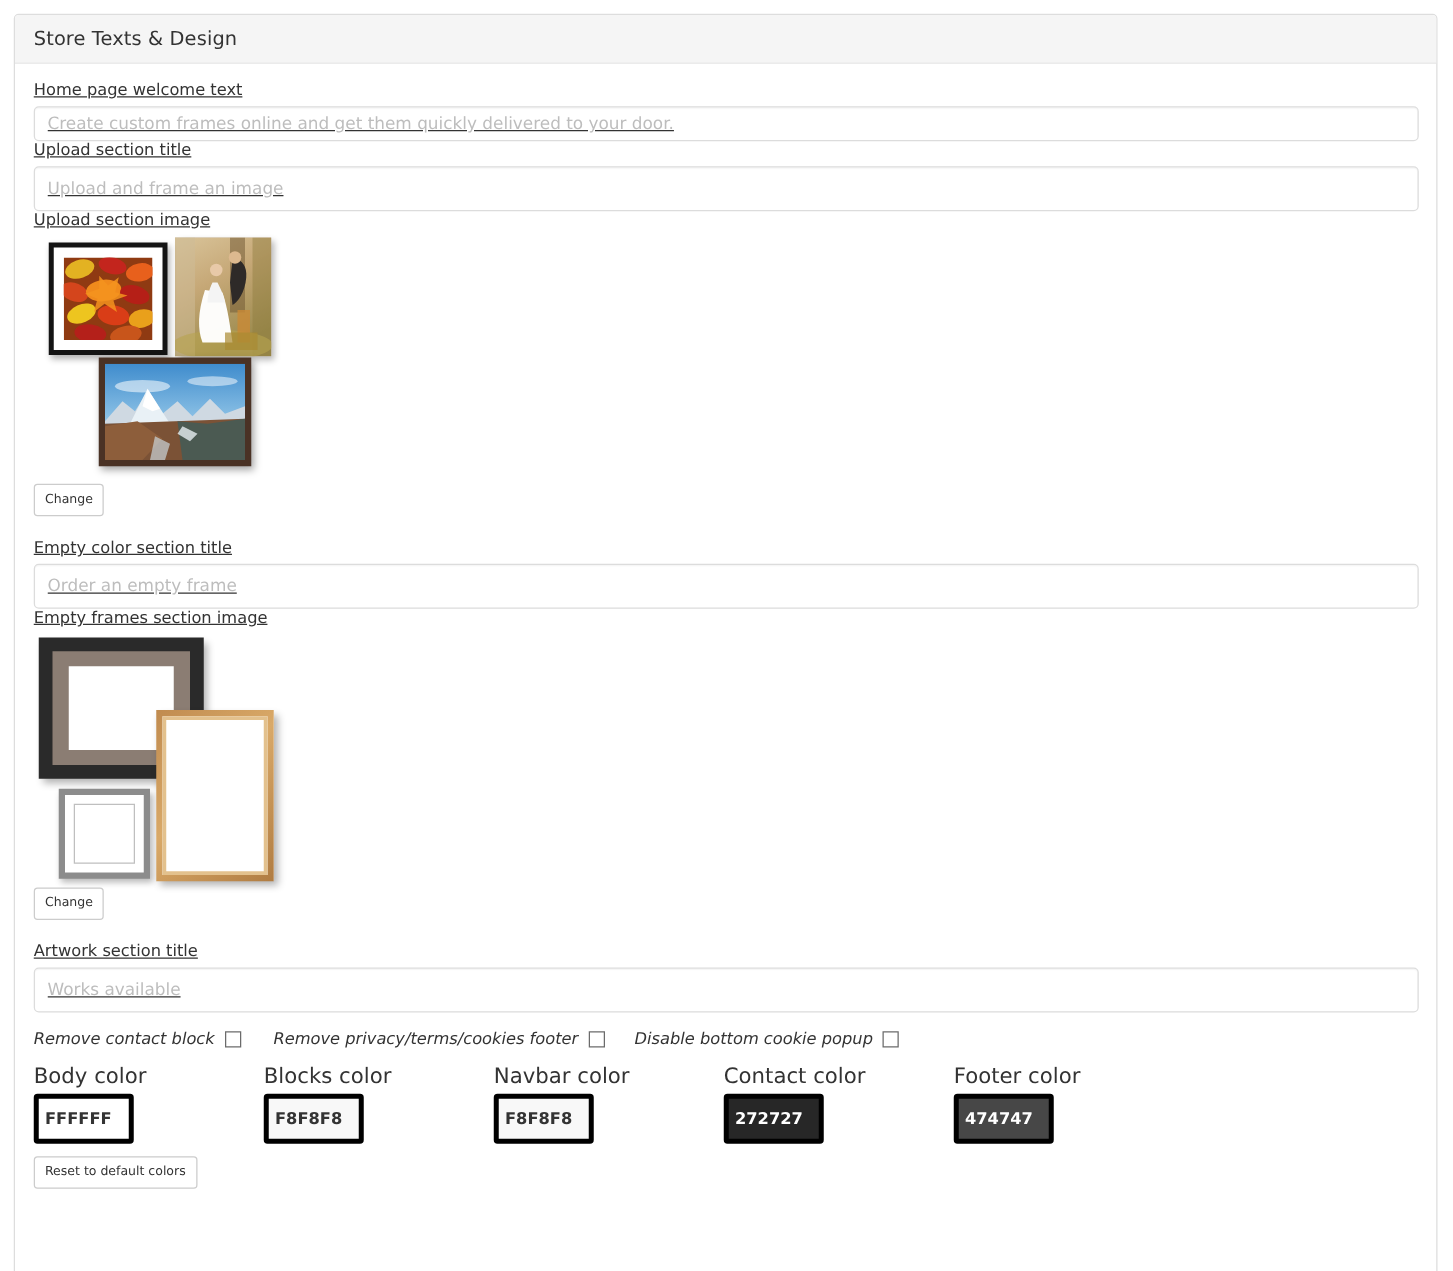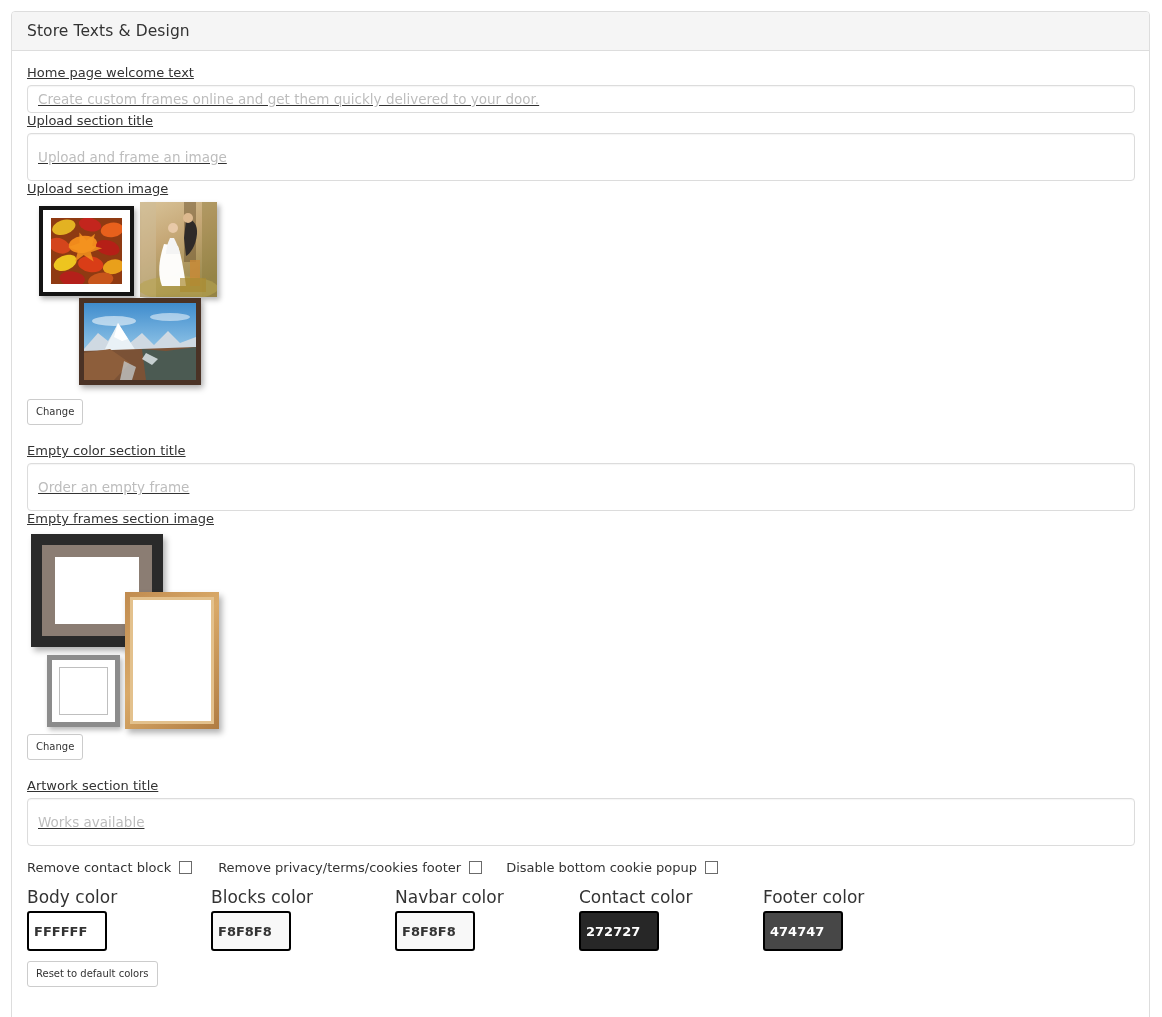--- a/index.html
+++ b/index.html
@@ -66,21 +66,21 @@
     background: #ffffff;
     font-family: "DejaVu Sans", "Liberation Sans", sans-serif;
     font-size: 13.5px;
     color: #555555;
     padding: 6px 10px;
     outline: none;
     box-shadow: inset 0 1px 1px rgba(0,0,0,.045);
   }
   .text-input::placeholder { color: #bdbdbd; opacity: 1; }
   .input-tall { height: 28px; }
-  .input-short { height: 48px; }
+  .input-short { height: 36px; }
 
   
   .btn {
     display: inline-block;
     font-family: "DejaVu Sans", "Liberation Sans", sans-serif;
     font-size: 10px;
     line-height: 15px;
     color: #333333;
     background: #ffffff;
     border: 1px solid #cccccc;
@@ -197,21 +197,21 @@
   }
 
   
   .checkbox-row {
     margin-top: 14px;
     margin-bottom: 12px;
     display: flex;
     align-items: center;
     font-size: 13px;
   }
-  .cb-group { display: flex; align-items: center; }
+  .cb-group { display: flex; align-items: center; font-style: italic; }
   .cb-label { color: #333333; font-size: 13px; }
   .cb-box {
     width: 13px; height: 13px;
     border: 1px solid #6b6b6b;
     background: #ffffff;
     box-sizing: border-box;
     margin-left: 8px;
     cursor: pointer;
     display: inline-block;
   }
@@ -227,21 +227,21 @@
   .color-label {
     font-size: 17px;
     color: #333333;
     display: block;
     margin-bottom: 4px;
   }
   .color-input {
     width: 80px;
     height: 40px;
     box-sizing: border-box;
-    border: 2px solid #000000;
+    border: 4px solid #000000;
     border-radius: 3px;
     font-family: "DejaVu Sans", "Liberation Sans", sans-serif;
     font-size: 13px;
     font-weight: bold;
     padding: 0 5px;
     outline: none;
   }
   .reset-wrap { margin-top: 10px; }
 </style>
 </head>

